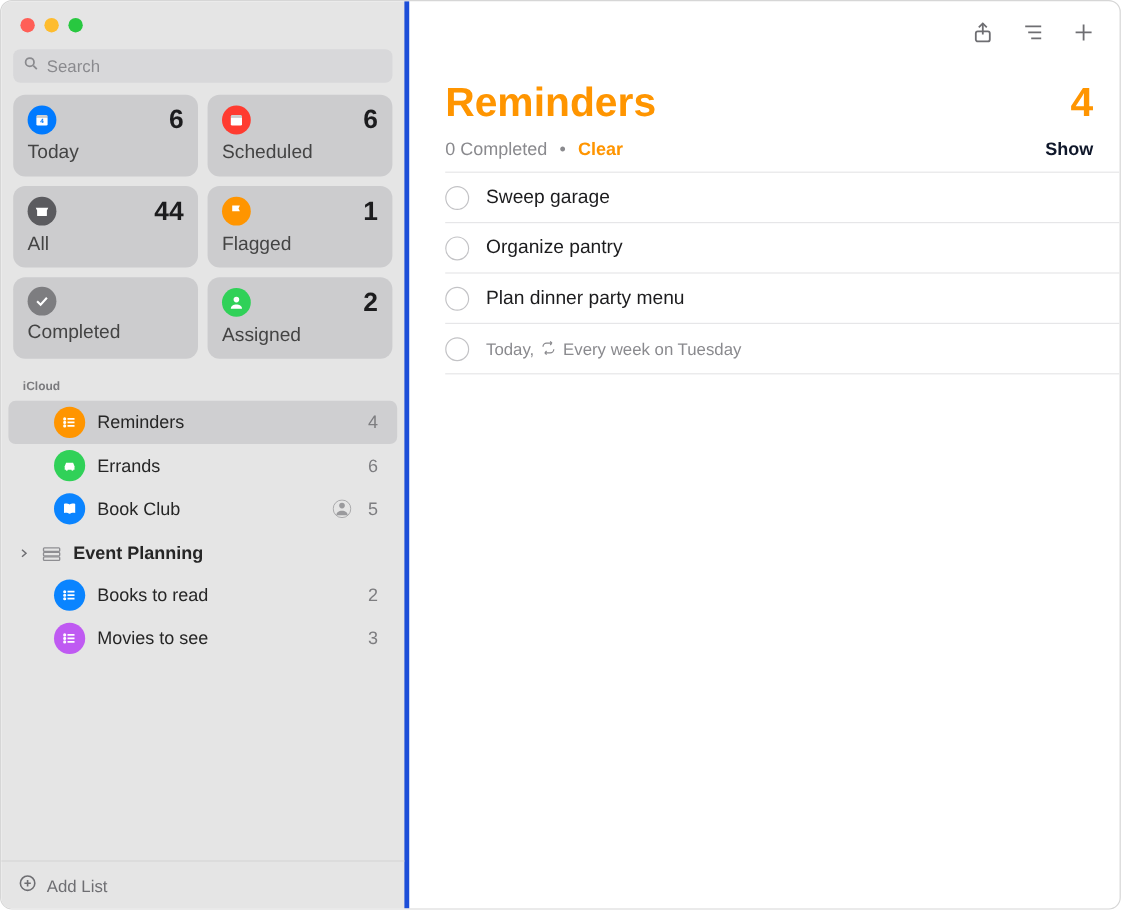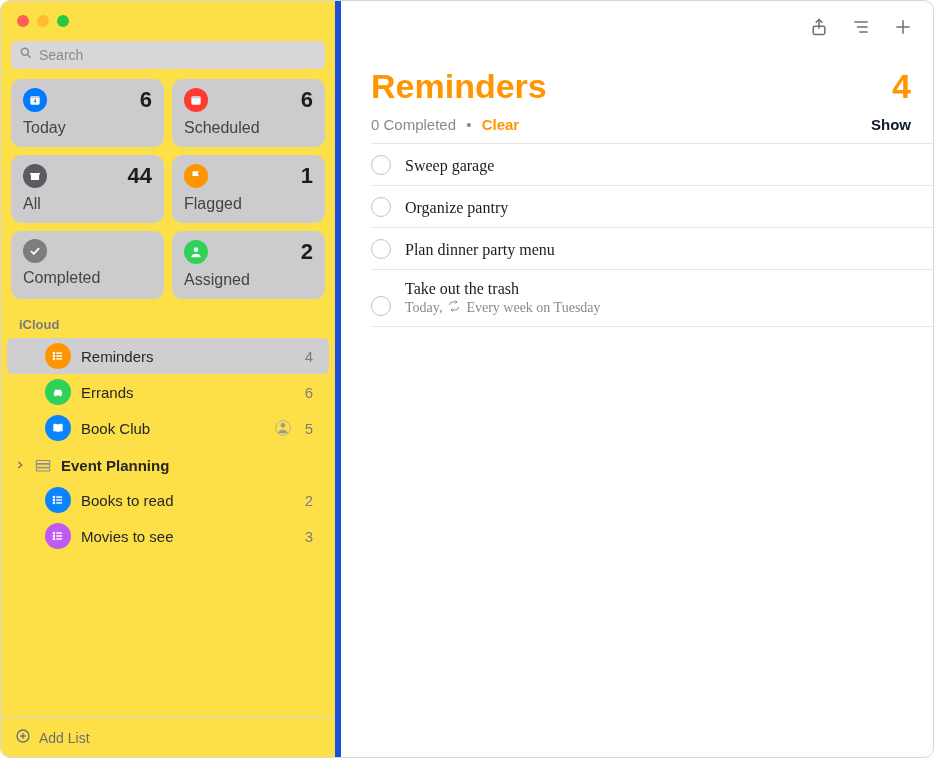--- a/index.html
+++ b/index.html
@@ -5,23 +5,23 @@
     * { box-sizing: border-box; margin: 0; padding: 0; }
     body {
       font-family: -apple-system, BlinkMacSystemFont, "Segoe UI", Helvetica, Arial, sans-serif;
       width: 934px; height: 758px; overflow: hidden;
       background: #fff; border-radius: 10px; border: 1px solid #d6d6d6;
       display: flex;
     }
     
     .sidebar {
       width: 340px; height: 100%;
-      background: #fde047;
+      background: #e5e5e5;
       display: flex; flex-direction: column;
-      border-right: 6px solid #1d4ed8;
+      border-right: 4px solid #1d4ed8;
     }
     .traffic {
       display: flex; gap: 8px; padding: 14px 0 10px 16px;
     }
     .tl { width: 12px; height: 12px; border-radius: 50%; }
     .tl-red { background:#ff5f57; }
     .tl-yellow { background:#febc2e; }
     .tl-green { background:#28c840; }
 
     .search-wrap { padding: 4px 10px 10px 10px; }
@@ -52,21 +52,21 @@
     .card-icon {
       width: 24px; height: 24px; border-radius: 50%;
       display: flex; align-items: center; justify-content: center;
       color: #fff;
     }
     .card-icon svg { width: 14px; height: 14px; }
     .card-count { font-size: 22px; font-weight: 700; color: #1c1c1e; }
     .card-label { font-size: 16px; font-weight: 400; color: #444; margin-top: 6px; }
 
     .acct-header {
-      font-size: 13px; font-weight: 600; color: #7b7b7e;
+      font-size: 10px; font-weight: 600; color: #7b7b7e;
       padding: 18px 18px 6px 18px;
     }
     .list-row {
       display: flex; align-items: center; gap: 10px;
       padding: 5px 16px 5px 10px; margin: 0 6px;
       border-radius: 6px; cursor: default;
       font-size: 15px; color: #262626;
     }
     .list-row.selected { background: #cfcfd1; }
     .list-ico {
@@ -119,25 +119,24 @@
       padding: 6px 22px 10px 30px;
       font-size: 15px;
     }
     .meta-left { color:#8a8a8e; }
     .meta-left .clear { color:#ff9500; cursor:default;font-weight:bold; }
     .meta-left .dot { margin:0 6px; }
     .show { color:#0f172a; font-weight:600; cursor:default; }
 
     .items { padding: 0 0 0 30px; }
     .item {
-      display:flex; align-items:flex-end; gap:14px;
+      display:flex; align-items:center; gap:14px;
       padding: 10px 22px 10px 0;
       border-top: 1px solid #e6e6e8;
       cursor: default;
-      font-family: Liberation Serif, serif;
     }
     .item:last-child { border-bottom: 1px solid #e6e6e8; }
     .circle {
       width:20px; height:20px; border-radius:50%;
       border:1.5px solid #c3c3c6; margin-top:1px; flex-shrink:0;
     }
     .item-body { display:flex; flex-direction:column; gap:2px; }
     .item-title { font-size:16px; color:#1c1c1e; }
     .item-sub { font-size:14px; color:#8a8a8e; display:flex; align-items:center; gap:6px;}
     .repeat-ico svg{width:12px;height:12px;}
@@ -404,21 +403,20 @@
       <div class="item">
     <div class="circle"></div>
     <div class="item-body">
       <div class="item-title">Plan dinner party menu</div>
 
     </div>
       </div>
       <div class="item">
     <div class="circle"></div>
     <div class="item-body">
-      <div class="item-title">Take out the trash</div>
       <div class="item-sub">
              <span>Today,</span>
              <span class="repeat-ico"><svg viewBox="0 0 24 24" fill="none" stroke="currentColor" stroke-width="2">
                 <path d="M3 10a6 6 0 0 1 6-6h9m0 0-3-3m3 3-3 3M21 14a6 6 0 0 1-6 6H6m0 0 3 3m-3-3 3-3"></path>
               </svg></span>
             <span>Every week on Tuesday</span>
            </div>
     </div>
       </div>
     </div>

